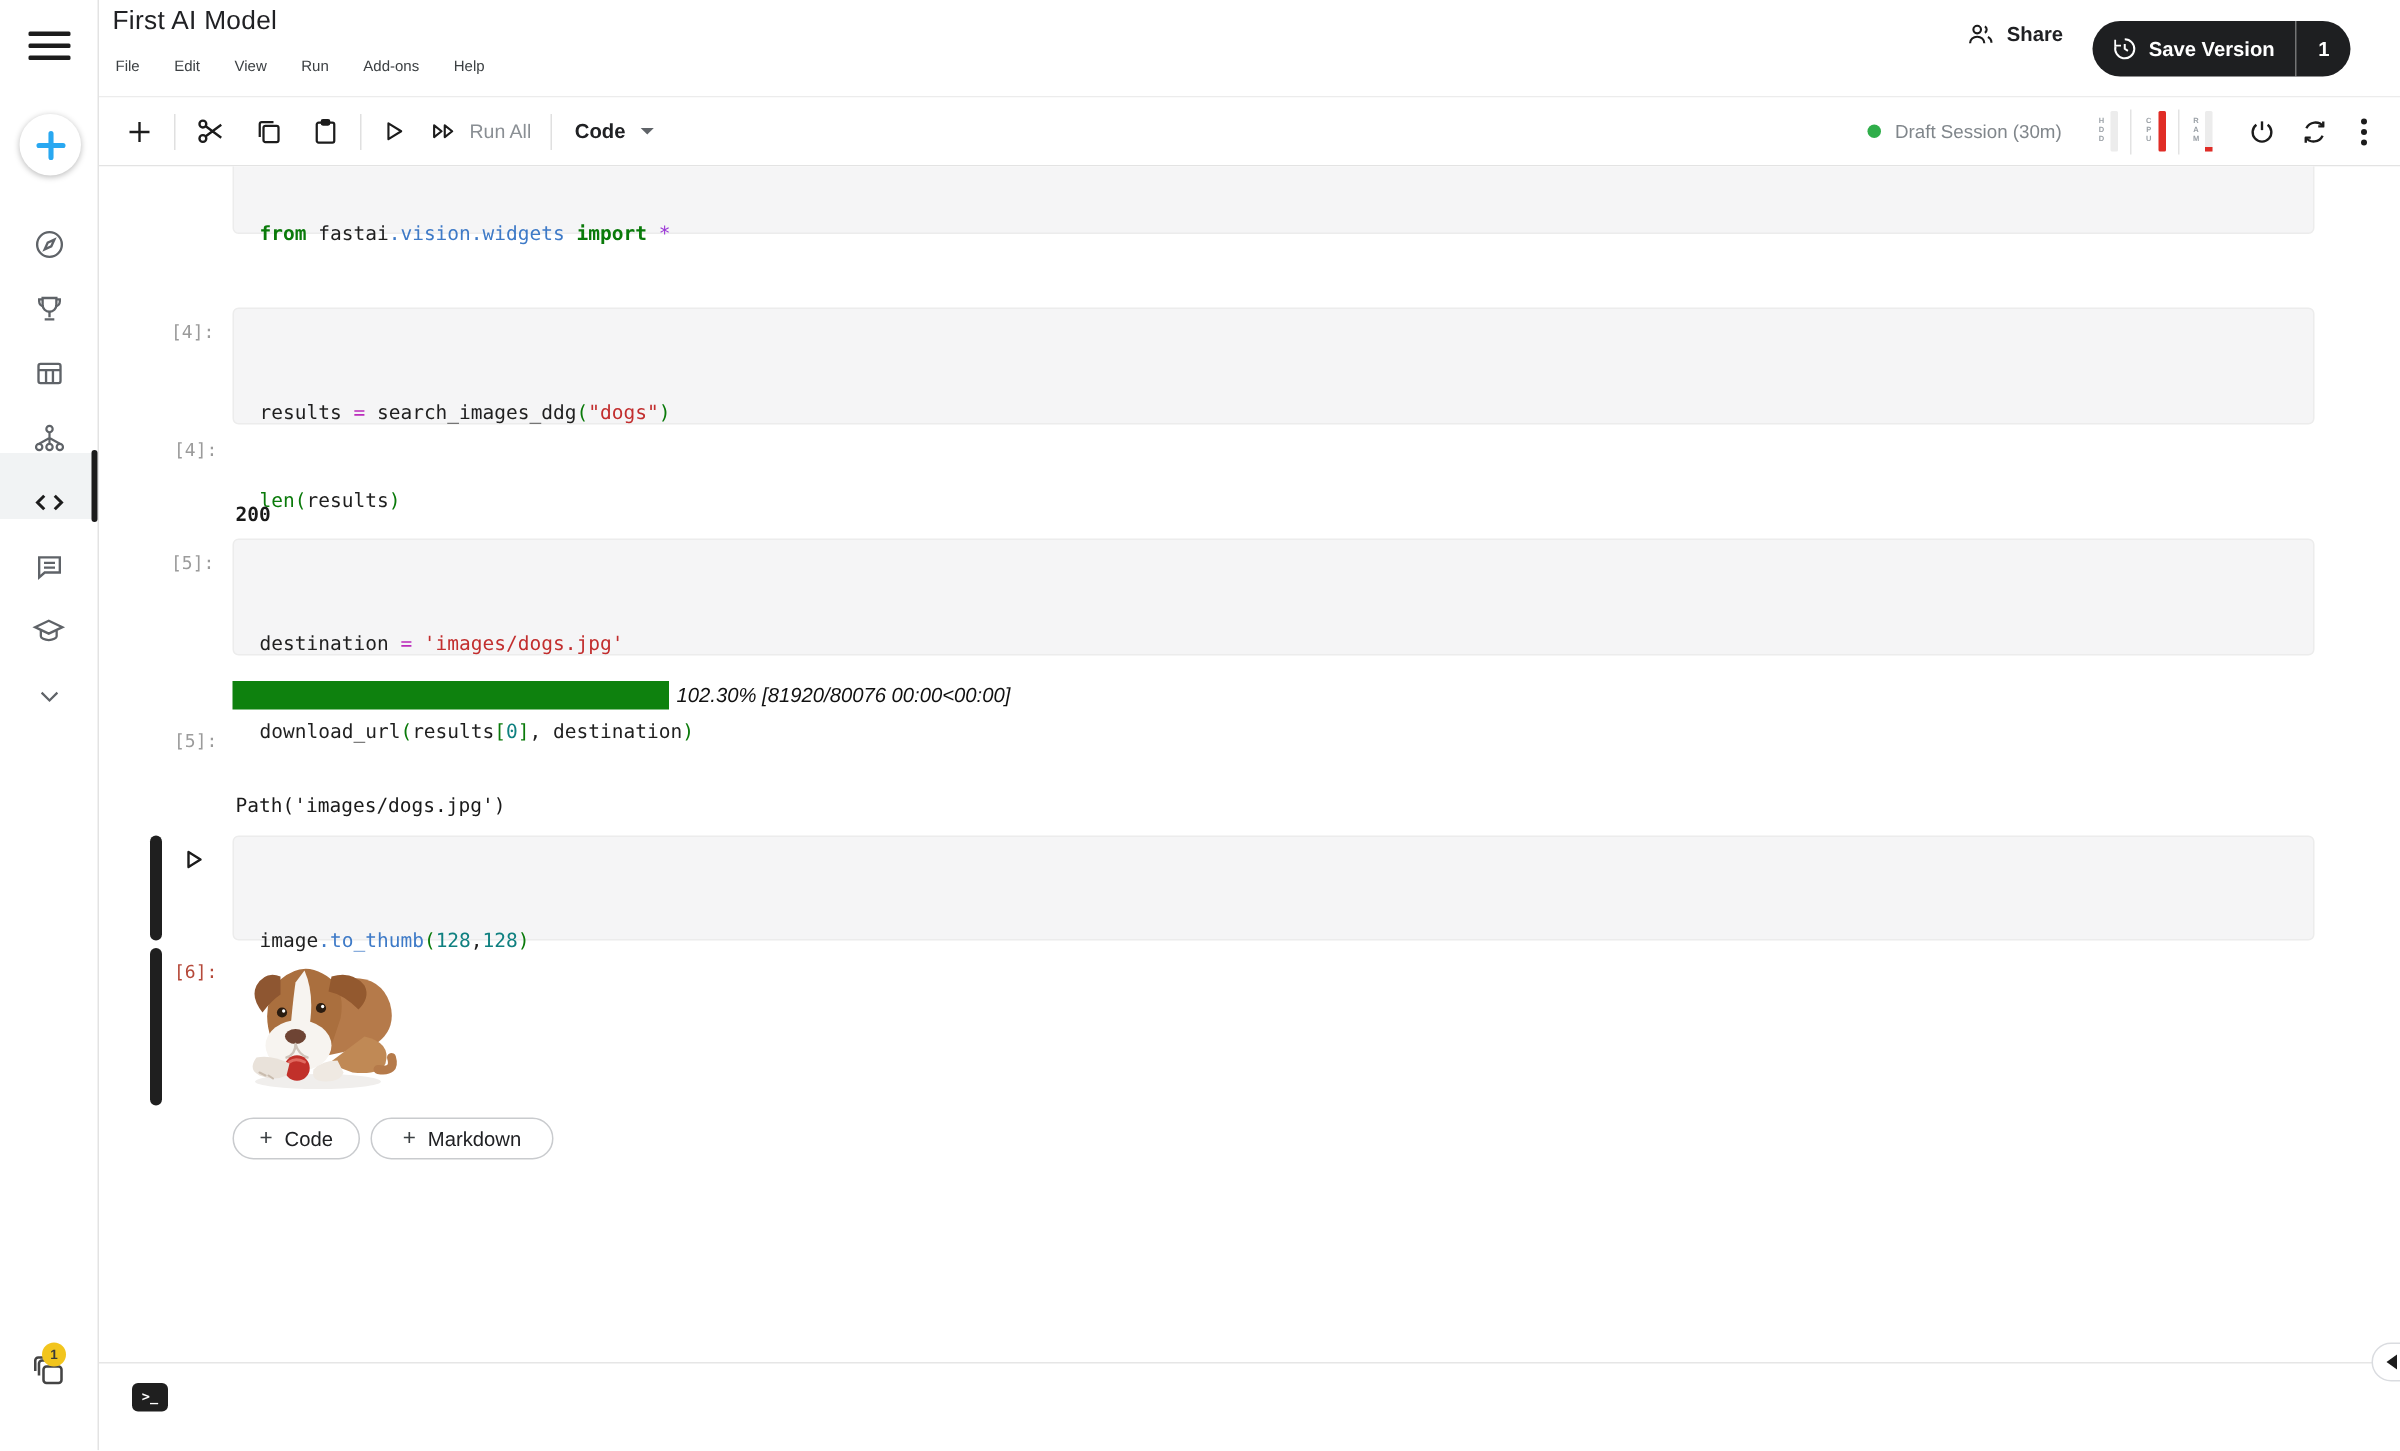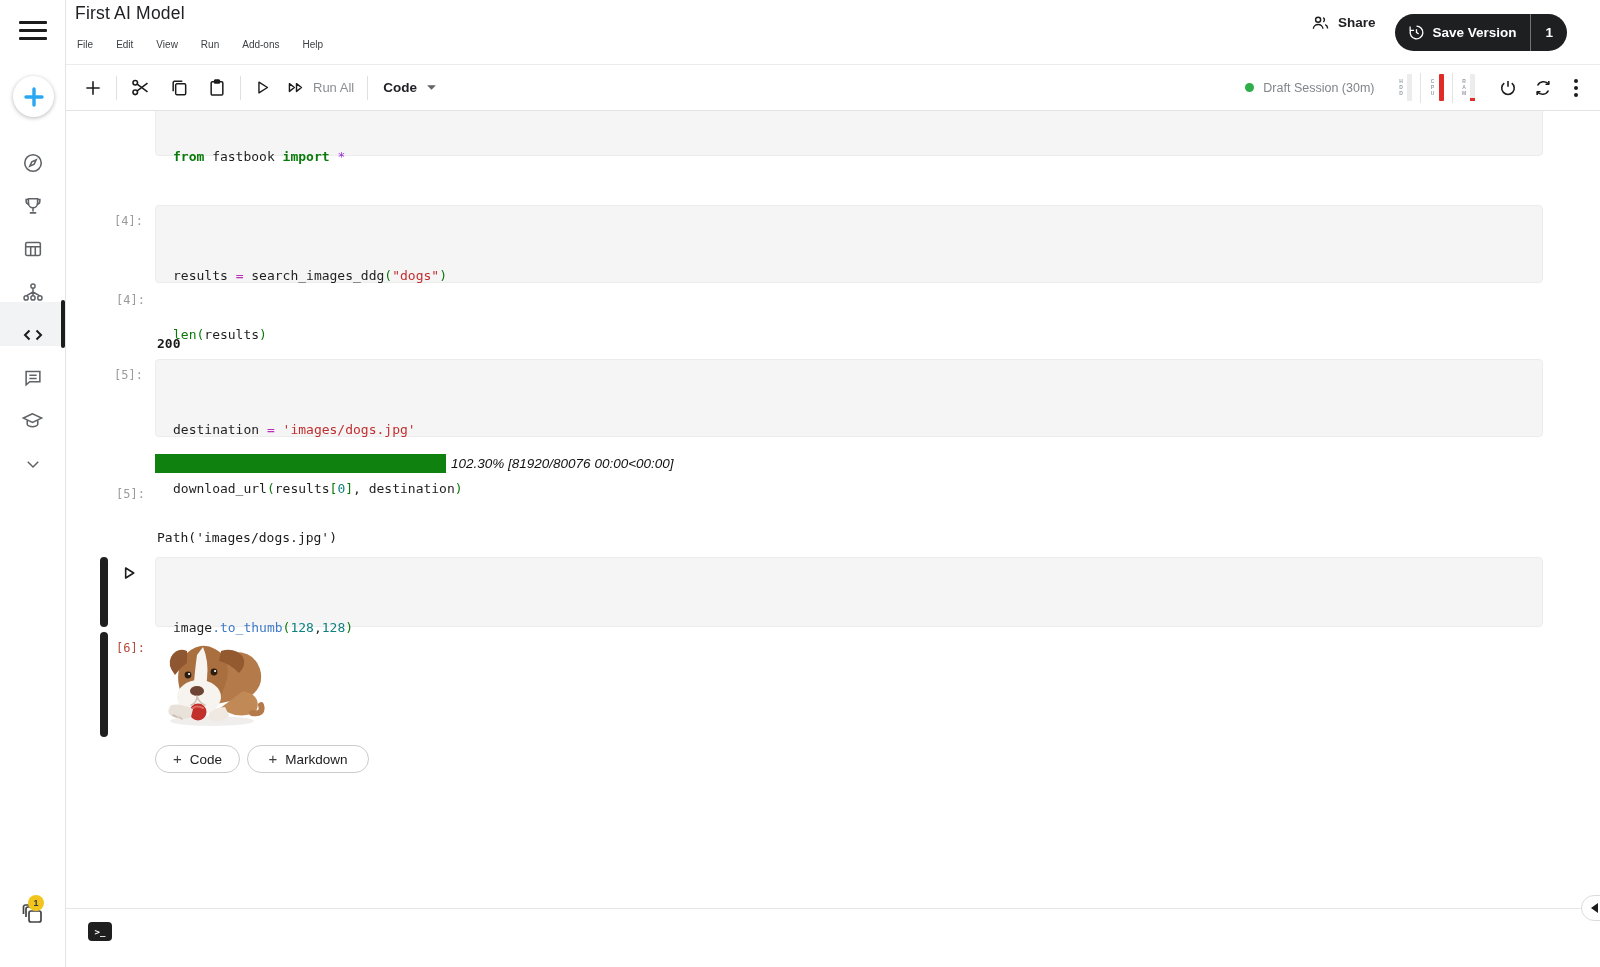--- a/index.html
+++ b/index.html
@@ -295,21 +295,20 @@
           <i></i>
           <i></i>
           <i></i>
         </div>
     </div>
   </div>
 
   <div id="content" class="abs">
 
     <div class="cellbox" style="top:-25px;height:70px">
-      <div><span class="tk-kw">from</span><span class="tk-pl"> fastbook </span><span class="tk-kw">import</span><span class="tk-pl"> </span><span class="tk-star">*</span></div>
       <div><span class="tk-kw">from</span><span class="tk-pl"> fastai</span><span class="tk-attr">.vision.widgets</span><span class="tk-pl"> </span><span class="tk-kw">import</span><span class="tk-pl"> </span><span class="tk-star">*</span></div>
     </div>
 
     <div class="in-label" style="left:48px;top:103px">[4]:</div>
     <div class="cellbox" style="top:94px;height:78px">
       <div><span class="tk-pl">results </span><span class="tk-op">=</span><span class="tk-pl"> search_images_ddg</span><span class="tk-par">(</span><span class="tk-str">"dogs"</span><span class="tk-par">)</span></div>
       <div><span class="tk-kw2">len</span><span class="tk-par">(</span><span class="tk-pl">results</span><span class="tk-par">)</span></div>
     </div>
     <div class="out-label" style="left:50px;top:182px">[4]:</div>
     <div class="out-mono" style="left:91px;top:180px;font-weight:bold">200</div>

